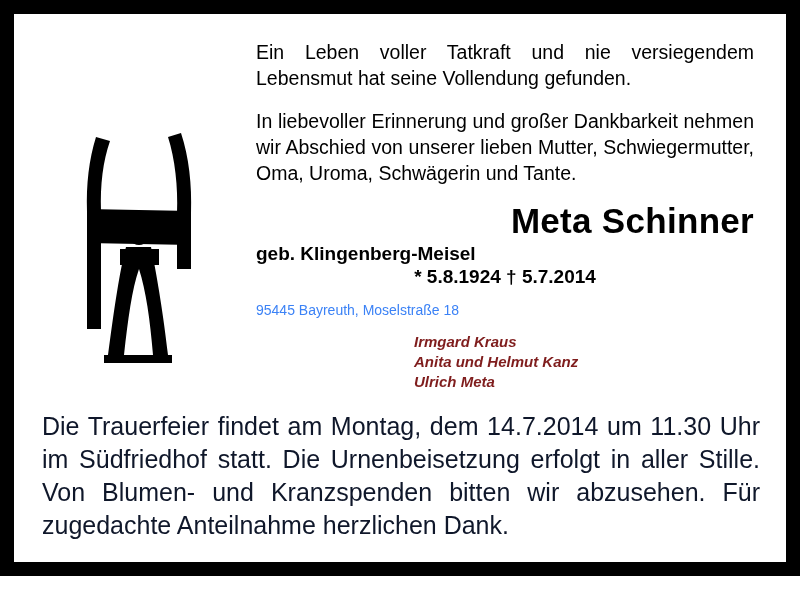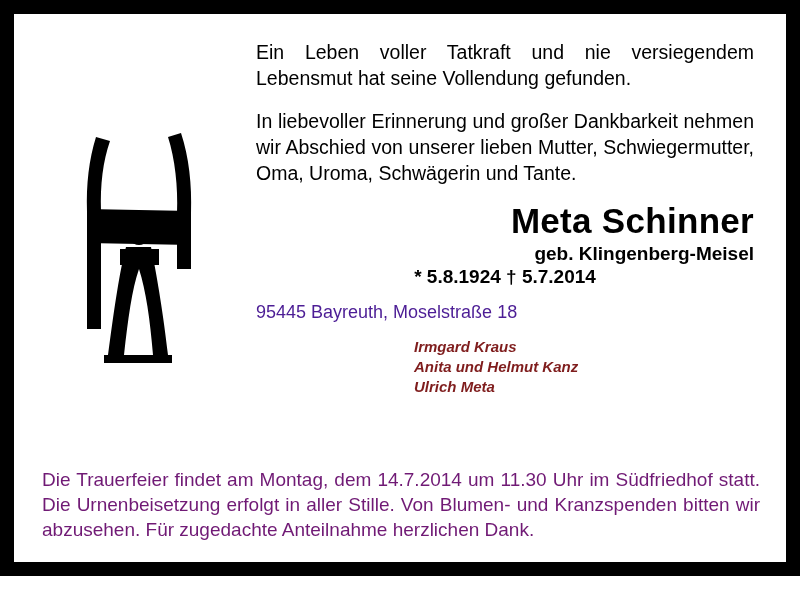--- a/index.html
+++ b/index.html
@@ -52,59 +52,59 @@
   }
   .name {
     text-align: right;
     font-size: 35px;
     font-weight: bold;
     letter-spacing: 0.3px;
     margin: 12px 0 2px 0;
     color: #000000;
   }
   .born-name {
-    text-align: right;
+    text-align: left;
     font-size: 19px;
     font-weight: bold;
     margin: 0 0 1px 0;
     color: #000000;
   }
   .dates {
     text-align: center;
     font-size: 19px;
     font-weight: bold;
     margin: 0 0 14px 0;
     color: #000000;
   }
   .address {
-    font-size: 18px;
-    color: #4c1d95;
+    font-size: 14px;
+    color: #3b82f6;
     margin: 0 0 14px 0;
     text-align: left;
   }
   .mourners {
     margin: 0 0 0 158px;
   }
   .mourner {
     font-size: 15px;
     font-weight: bold;
     line-height: 1.35;
     color: #7f1d1d;
     font-style: italic;
   }
   .bottom-block {
     position: absolute;
     left: 28px;
     right: 26px;
     bottom: 20px;
   }
   .bottom-text {
-    font-size: 19px;
+    font-size: 25px;
     line-height: 1.32;
-    color: #701a75;
+    color: #0f172a;
     text-align: justify;
     text-justify: inter-word;
     margin: 0;
   }
 </style>
 </head>
 <body>
 
 <div class="obituary">
   <div class="inner">

